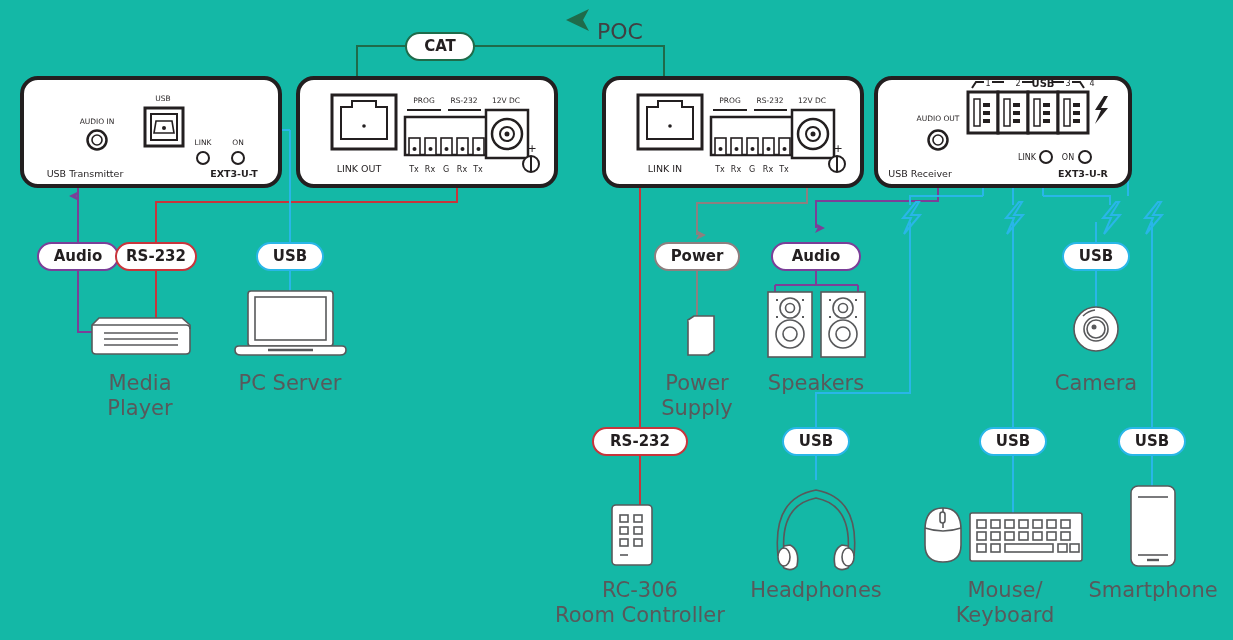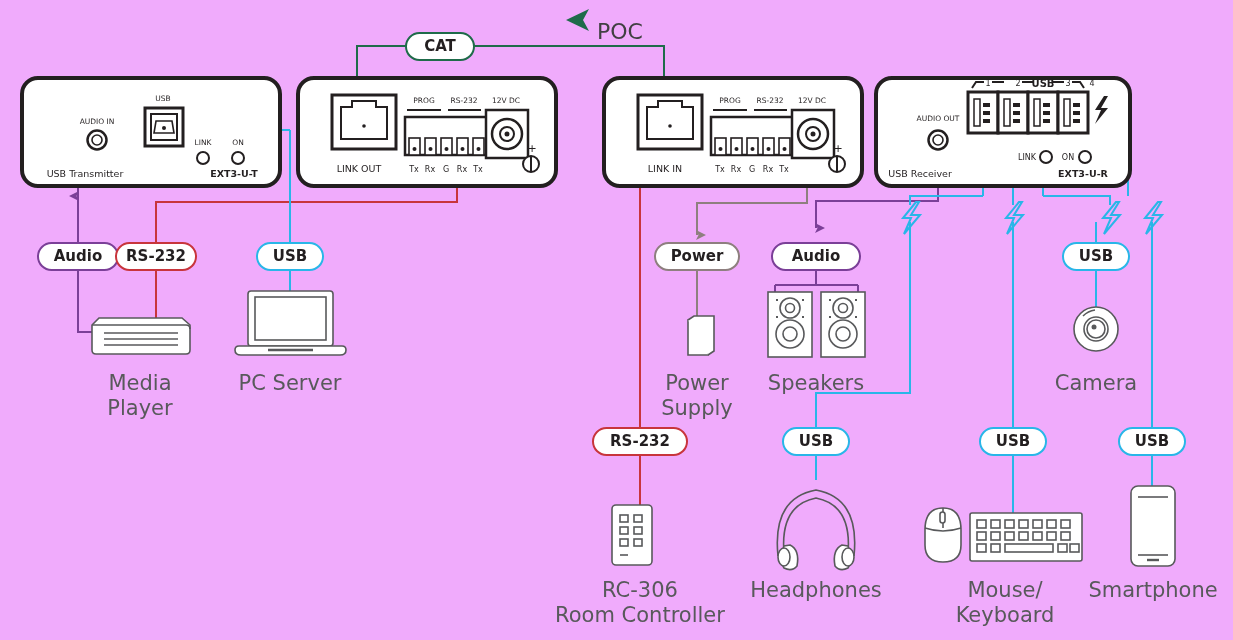--- a/index.html
+++ b/index.html
@@ -1,19 +1,19 @@
 <!DOCTYPE html>
 <html><head>
 <meta charset="utf-8">
 <title>EXT3-U Connection Diagram</title>
 <style>
   html,body{margin:0;padding:0;background:#ffffff;}
   body{width:1233px;height:640px;overflow:hidden;
        font-family:"DejaVu Sans","Liberation Sans",sans-serif;}
-  #stage{position:relative;width:1233px;height:640px;background:#f0abfc;}
+  #stage{position:relative;width:1233px;height:640px;background:#14b8a6;}
   #stage svg{position:absolute;left:0;top:0;}
   .dev-label{fill:#58595b;font-family:"DejaVu Sans","Liberation Sans",sans-serif;
              font-size:21px;text-anchor:middle;}
   .pill-text{font-family:"DejaVu Sans","Liberation Sans",sans-serif;
              font-size:15px;font-weight:bold;text-anchor:middle;fill:#231f20;}
   .port-text-b{font-family:"DejaVu Sans","Liberation Sans",sans-serif;
              font-size:10px;fill:#231f20;text-anchor:middle;font-weight:bold;}
   .port-tiny{font-family:"DejaVu Sans","Liberation Sans",sans-serif;
              font-size:7.5px;fill:#231f20;text-anchor:middle;}
   .poc-text{font-family:"DejaVu Sans","Liberation Sans",sans-serif;

